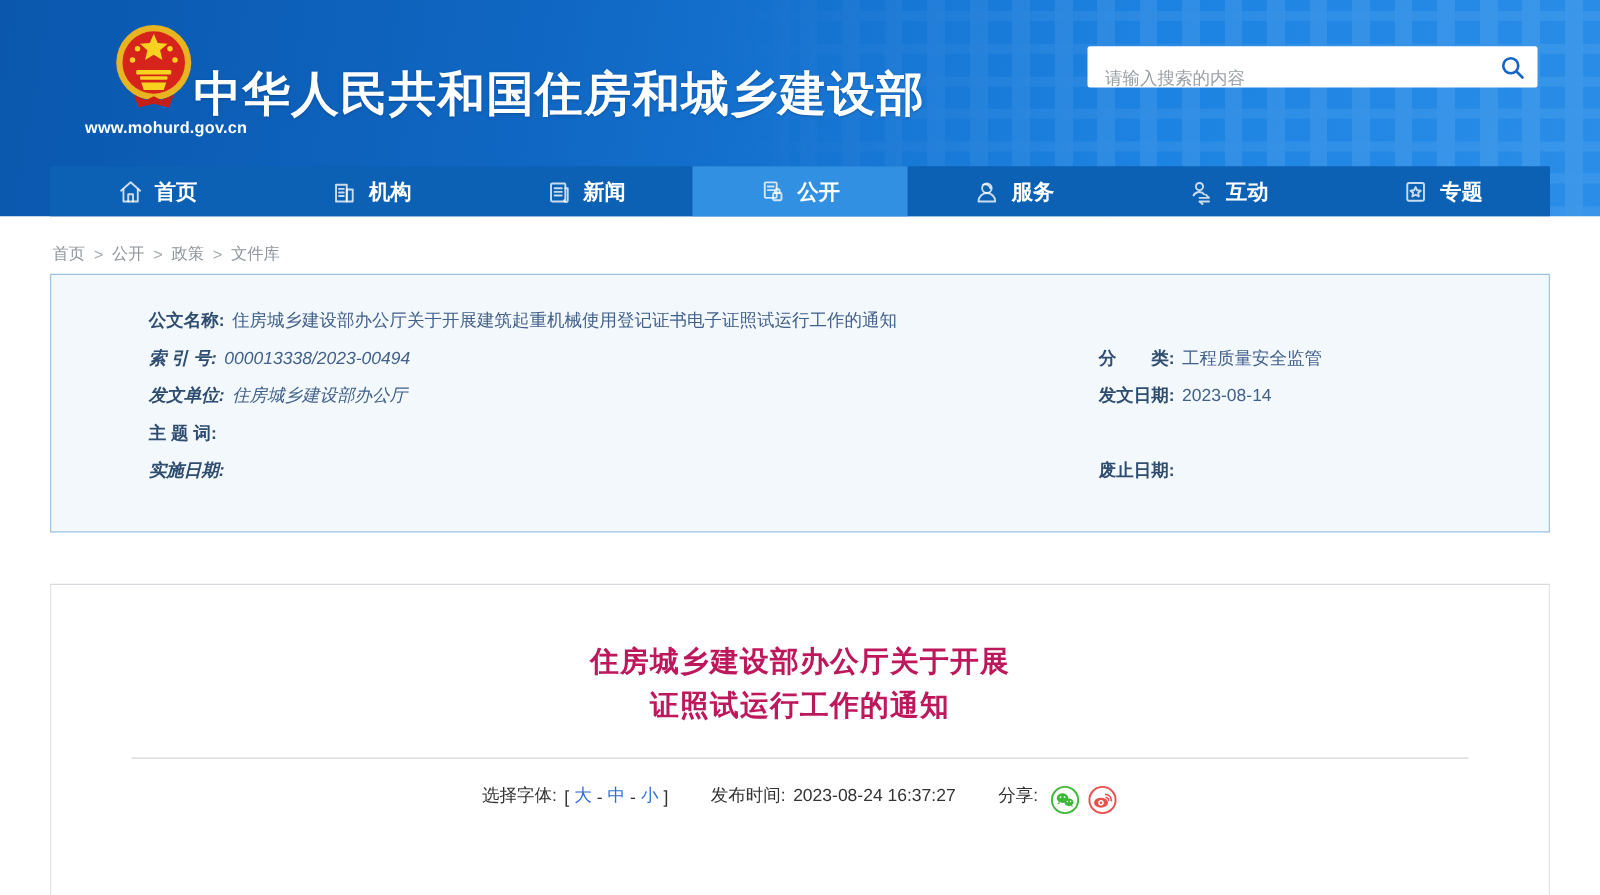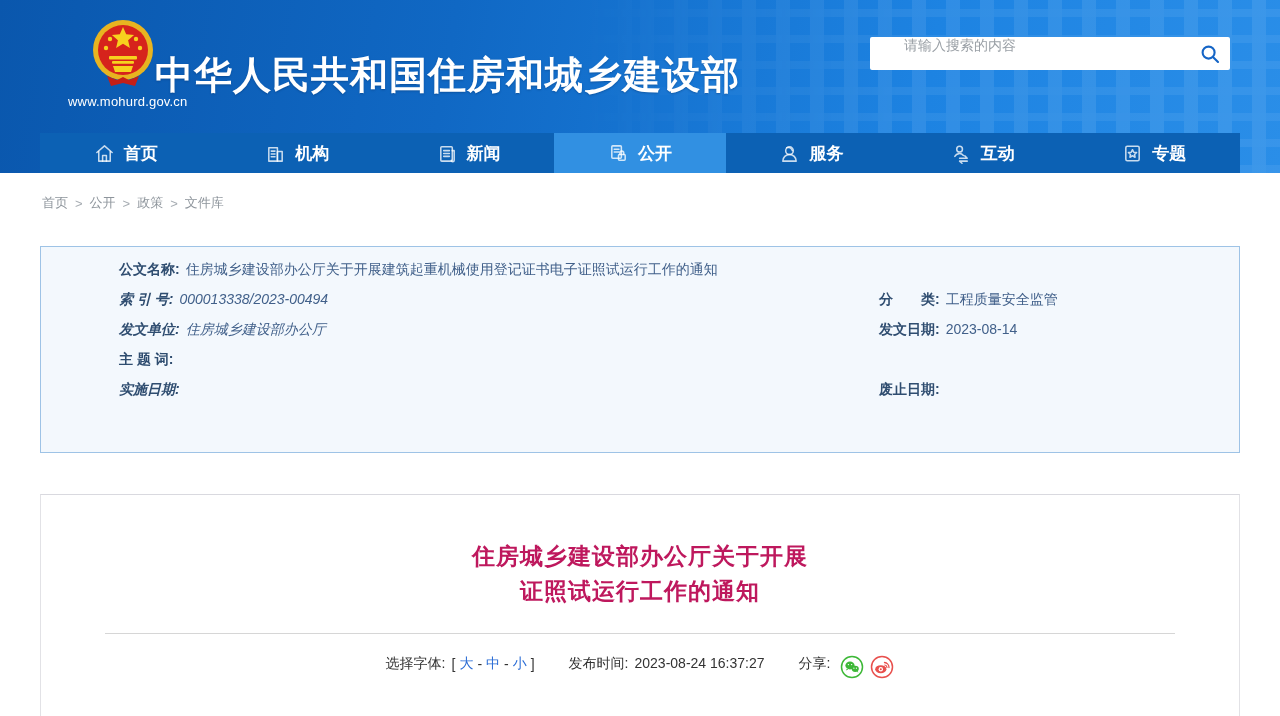--- a/index.html
+++ b/index.html
@@ -12,27 +12,27 @@
   .hero-texture { position:absolute; inset:0; opacity:.09; pointer-events:none;
     background:
       repeating-linear-gradient(90deg, rgba(255,255,255,.9) 0 14px, transparent 14px 34px),
       repeating-linear-gradient(0deg, rgba(255,255,255,.7) 0 8px, transparent 8px 26px);
     background-position: 640px 0; background-size: 1280px 100%, 1280px 100%;
     -webkit-mask-image:linear-gradient(90deg,transparent 0 45%,#000 70%); 
     mask-image:linear-gradient(90deg,transparent 0 45%,#000 70%); }
   .header-inner { position:relative; width:1200px; margin:0 auto; height:133px; }
   .logo-wrap { position:absolute; left:28px; top:18px; width:110px; text-align:center; }
   .emblem { width:64px; height:72px; margin:0 auto; display:block; }
-  .site-url { margin-top:4px; color:#fff; font-weight:normal; font-size:13px; letter-spacing:.2px; }
+  .site-url { margin-top:4px; color:#fff; font-weight:bold; font-size:13px; letter-spacing:.2px; }
   .title-wrap { position:absolute; left:115px; top:26px; }
   .site-title { color:#fff; font-size:38px; font-weight:bold; letter-spacing:1px;
     text-shadow:0 1px 2px rgba(0,40,90,.35); white-space:nowrap;margin-top:24px; }
   .site-subtitle { color:#eaf3ff; font-size:12.5px; margin-top:9px; letter-spacing:.2px; }
   .search-box { position:absolute; right:10px; top:37px; width:360px; height:33px;
-    background:#fff; display:flex; align-items:flex-start; border-radius:2px;padding-left:20px; }
+    background:#fff; display:flex; align-items:flex-end; border-radius:2px; }
   .search-input { flex:1; border:none; outline:none; font-size:14px; color:#333;
     padding:0 10px 0 14px; background:transparent; font-family:inherit; }
   .search-input::placeholder { color:#9aa0a6; }
   .search-btn { width:40px; height:100%; border:none; background:transparent; cursor:pointer;
     display:flex; align-items:center; justify-content:center; }
 
   
   .nav { position:absolute; left:50%; transform:translateX(-50%); bottom:0;
     width:1200px; height:40px; background:#0c61b4; display:flex; }
   .nav-tab { flex:1; display:flex; align-items:center; justify-content:center; gap:9px;
@@ -43,22 +43,22 @@
     stroke:rgba(255,255,255,.78); fill:none; stroke-width:1.6; stroke-linejoin:round; stroke-linecap:round; }
 
   
   .container { width:1200px; margin:0 auto; }
   .breadcrumb { margin-top:21px; padding-left:2px; font-size:13px; color:#8e959c;
     display:flex; align-items:center; gap:7px; }
   .crumb { color:#8e959c; cursor:pointer; }
   .crumb-sep { color:#a6acb2; }
 
   
-  .doc-info { margin-top:34px; background:#f3f8fd; border:1px solid #9ec3e6;
-    height:207px; padding:7px 0 0 78px; }
+  .doc-info { margin-top:7px; background:#f3f8fd; border:1px solid #9ec3e6;
+    height:207px; padding:21px 0 0 78px; }
   .info-row { display:flex; height:30px; line-height:30px; font-size:14px; }
   .cell-left { width:760px; display:flex;font-style:italic; }
   .cell-right { display:flex; }
   .info-label { font-weight:bold; color:#2f4d70; white-space:pre; }
   .info-value { color:#41608a; margin-left:6px; white-space:nowrap; }
 
   
   .article { margin-top:41px; background:#fff; border:1px solid #e2e2e6; border-top-color:#d9d9df;
     height:480px; }
   .article-title { margin-top:44px; text-align:center; font-size:23px; font-weight:bold;

